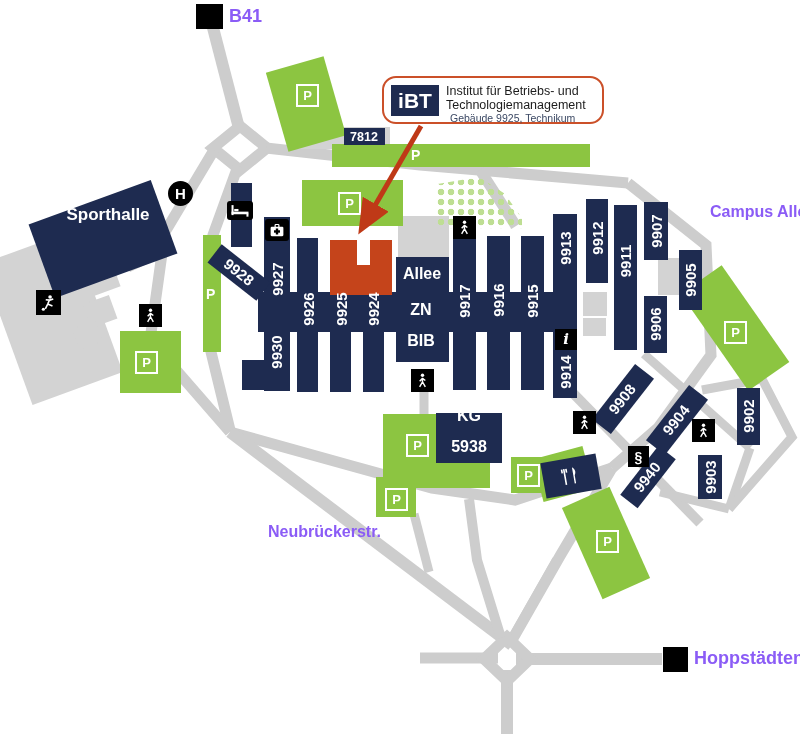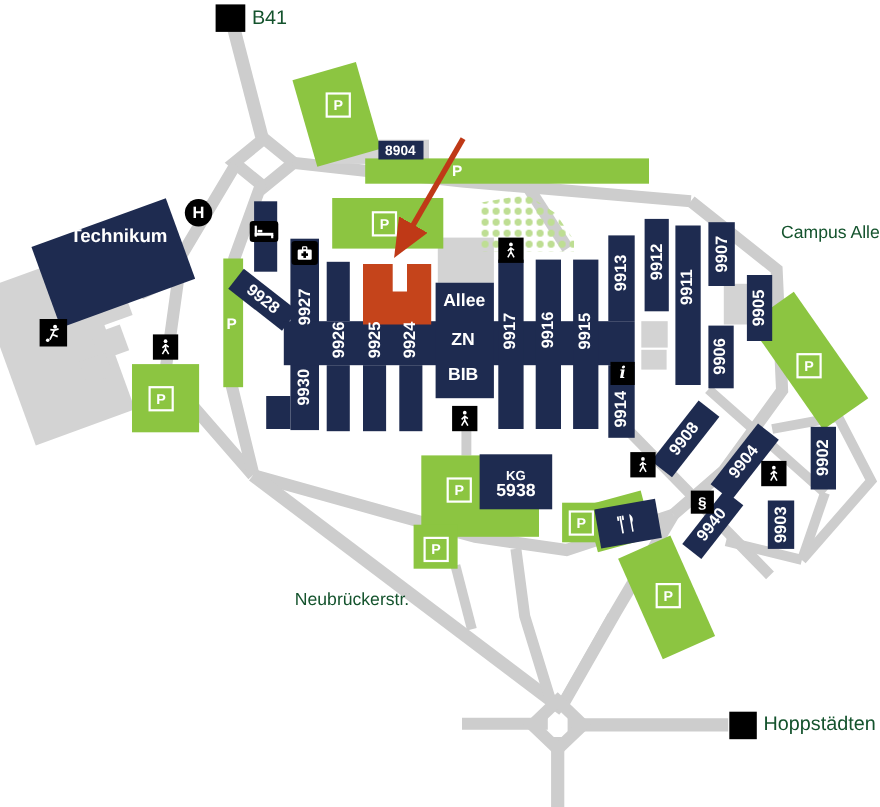--- a/index.html
+++ b/index.html
@@ -8,21 +8,21 @@
   #map *{box-sizing:border-box;}
   .abs{position:absolute;}
   .navy{position:absolute;background:#1e2b50;}
   .green{position:absolute;background:#8cc541;}
   .gray{position:absolute;background:#d3d3d3;}
   .orange{position:absolute;background:#c5441b;}
   .lbl{position:absolute;transform:translate(-50%,-50%);white-space:nowrap;
        font-weight:bold;color:#fff;font-size:15px;}
   .vlab{position:absolute;transform:translate(-50%,-50%) rotate(-90deg);
        white-space:nowrap;font-weight:bold;color:#fff;font-size:15px;}
-  .blk{position:absolute;font-weight:normal;color:#14532d;font-size:16px;white-space:nowrap;}
+  .blk{position:absolute;font-weight:bold;color:#8b5cf6;font-size:16px;white-space:nowrap;}
   .pbox{position:absolute;width:23px;height:23px;border:2.5px solid #fff;
        display:flex;align-items:center;justify-content:center;color:#fff;
        font-weight:bold;font-size:13px;}
   .pplain{position:absolute;color:#fff;font-weight:bold;font-size:14px;}
   .isq{position:absolute;background:#000;display:flex;align-items:center;
        justify-content:center;}
   .bsq{position:absolute;background:#000;}
   .trees{position:absolute;left:436px;top:177px;width:86px;height:52px;
        background-image:radial-gradient(circle,#bede93 3px,rgba(0,0,0,0) 3.6px);
        background-size:10px 10px;
@@ -131,22 +131,22 @@
     <svg width="22" height="18" viewBox="0 0 22 18">
       <g stroke="#fff" stroke-width="1.6" fill="none">
         <path d="M5,1 V6 M2.8,1 V5 M7.2,1 V5 M5,6 V17"></path>
       </g>
       <path d="M14,1 Q17.5,5 14.8,9 L14.8,17 L13.4,17 L13.4,1 Z" fill="#fff"></path>
     </svg>
   </div>
   <div class="navy" style="left:436px;top:413px;width:66px;height:50px"></div>
   <div class="navy" style="left:344px;top:128px;width:41px;height:17px"></div>
 
-  <span class="lbl" style="left:108px;top:215px;font-size:17px">Technikum</span>
-  <span class="lbl" style="left:364px;top:137px;font-size:12.5px">8904</span>
+  <span class="lbl" style="left:108px;top:215px;font-size:17px">Sporthalle</span>
+  <span class="lbl" style="left:364px;top:137px;font-size:12.5px">7812</span>
   <span class="lbl" style="left:239px;top:272px;transform:translate(-50%,-50%) rotate(38deg)">9928</span>
   <span class="vlab" style="left:277px;top:279px">9927</span>
   <span class="vlab" style="left:276px;top:352px">9930</span>
   <span class="vlab" style="left:308px;top:309px">9926</span>
   <span class="vlab" style="left:341px;top:309px">9925</span>
   <span class="vlab" style="left:373px;top:309px">9924</span>
   <span class="lbl" style="left:422px;top:274px;font-size:16px">Allee</span>
   <span class="lbl" style="left:421px;top:310px;font-size:16px">ZN</span>
   <span class="lbl" style="left:421px;top:341px;font-size:16px">BIB</span>
   <span class="vlab" style="left:464px;top:301px">9917</span>
@@ -157,21 +157,21 @@
   <span class="vlab" style="left:597px;top:238px">9912</span>
   <span class="vlab" style="left:625px;top:261px">9911</span>
   <span class="vlab" style="left:656px;top:231px">9907</span>
   <span class="vlab" style="left:690px;top:280px">9905</span>
   <span class="vlab" style="left:655px;top:324px">9906</span>
   <span class="lbl" style="left:622px;top:399px;transform:translate(-50%,-50%) rotate(-52deg)">9908</span>
   <span class="lbl" style="left:676px;top:420px;transform:translate(-50%,-50%) rotate(-52deg)">9904</span>
   <span class="lbl" style="left:647px;top:477px;transform:translate(-50%,-50%) rotate(-52deg)">9940</span>
   <span class="vlab" style="left:748px;top:416px">9902</span>
   <span class="vlab" style="left:710px;top:477px">9903</span>
-  <span class="lbl" style="left:469px;top:432px;font-size:12px">KG</span>
+  <span class="lbl" style="left:469px;top:416px;font-size:16px">KG</span>
   <span class="lbl" style="left:469px;top:447px;font-size:16px">5938</span>
 
   <div class="pbox" style="left:296px;top:84px">
       <span>P</span>
     </div>
   <div class="pbox" style="left:338px;top:192px">
       <span>P</span>
     </div>
   <div class="pbox" style="left:135px;top:351px">
       <span>P</span>
@@ -274,28 +274,34 @@
 
   <div class="isq" style="left:628px;top:446px;width:21px;height:21px">
     <span style="color:#fff;font-weight:bold;font-size:14px;line-height:1">§</span>
   </div>
 
   <div class="bsq" style="left:196px;top:4px;width:27px;height:25px"></div>
   <span class="blk" style="left:229px;top:6px;font-size:18px">B41</span>
 
   <span class="blk" style="left:710px;top:203px">Campus Allee</span>
 
-  <span class="blk" style="left:268px;top:537px">Neubrückerstr.</span>
+  <span class="blk" style="left:268px;top:523px">Neubrückerstr.</span>
 
   <div class="bsq" style="left:663px;top:647px;width:25px;height:25px"></div>
   <span class="blk" style="left:694px;top:648px;font-size:18px">Hoppstädten</span>
 
   <svg class="abs" width="800" height="734" style="left:0;top:0;z-index:35;pointer-events:none">
     <defs>
       <marker id="arr" markerWidth="8" markerHeight="8" refX="5.5" refY="3" orient="auto">
         <path d="M0,0 L7,3 L0,6 Z" fill="#bf3917"></path>
       </marker>
     </defs>
     <line x1="421" y1="126" x2="362" y2="228" stroke="#bf3917" stroke-width="5" marker-end="url(#arr)"></line>
   </svg>
 
+  <div class="callout">
+    <div class="co-logo">iBT</div>
+    <span class="co-l1">Institut für Betriebs- und</span>
+    <span class="co-l2">Technologiemanagement</span>
+    <span class="co-l3">Gebäude 9925, Technikum</span>
+  </div>
 
 </div>
 
 </body></html>

